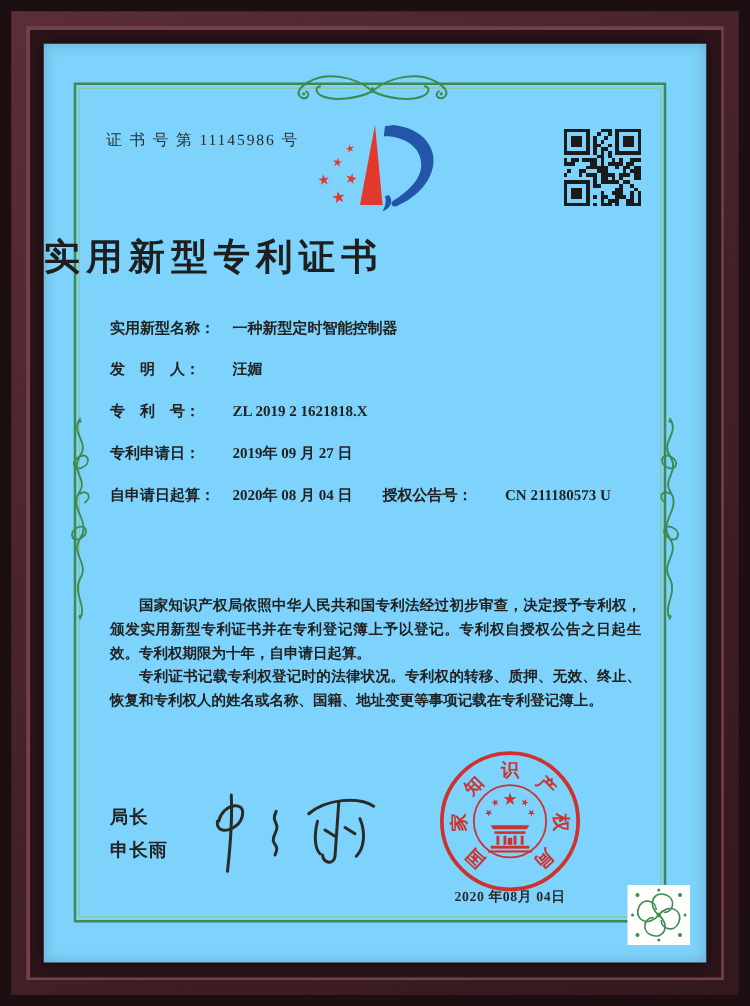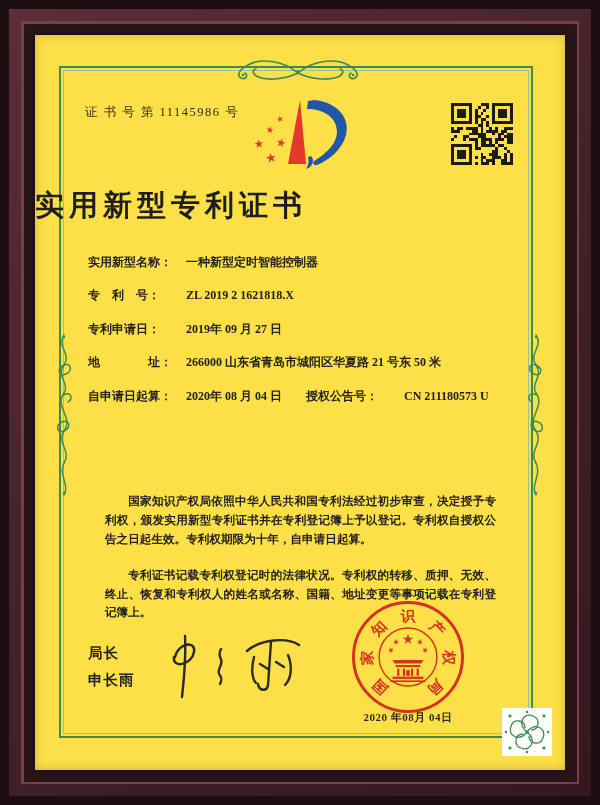--- a/index.html
+++ b/index.html
@@ -4,21 +4,21 @@
 <style>
   html,body{margin:0;padding:0;background:#555;}
   .stage{position:relative;width:600px;height:805px;overflow:hidden;
          font-family:"Liberation Serif","DejaVu Serif",serif;}
   
   .fr{position:absolute;}
   .fr1{inset:0;background:#1d0e12;}
   .fr2{inset:9px;background:linear-gradient(140deg,#5c2e37 0%,#46222a 45%,#33181e 100%);}
   .fr3{inset:21px;background:#74404b;}
   .fr4{inset:23.5px;background:#2a1418;}
-  .paper{position:absolute;inset:35px;background:#fde047;
+  .paper{position:absolute;inset:35px;background:#7dd3fc;
          box-shadow:inset 0 0 10px rgba(60,40,30,.25), 0 0 8px rgba(0,0,0,.55);}
   
   .green-border{position:absolute;top:31px;right:32px;bottom:32px;left:24px;
                 border:2px solid #3e8a52;pointer-events:none;}
   .green-border::after{content:'';position:absolute;inset:2px;border:1px solid #8fc49d;}
   
   .orn{position:absolute;}
   .orn svg{display:block;}
   
   .cert-no{position:absolute;left:50px;top:69px;font-size:12.5px;letter-spacing:1.5px;color:#2c2c2c;}
@@ -26,21 +26,21 @@
   .qr{position:absolute;left:416px;top:68px;width:62px;height:62px;}
   .qr svg{width:62px;height:62px;fill:#1b1b1b;}
   .title{position:absolute;left:0;right:0;top:151px;
          font-size:29px;font-weight:bold;letter-spacing:5px;color:#1e1e1e;}
   .fields{position:absolute;left:53px;right:50px;top:219px;}
   .frow{height:33.4px;font-size:12px;font-weight:700;color:#222;white-space:nowrap;}
   .flabel{display:inline-block;width:98px;}
   .pair1{display:inline-block;min-width:215px;}
   .paras{position:absolute;left:53px;right:52px;top:441px;font-size:11.6px;
          line-height:1.63;color:#222;text-align:justify;}
-  .paras p{margin:17px;text-indent:2em;font-weight:600;}
+  .paras p{margin:0;text-indent:2em;font-weight:600;}
   .director{position:absolute;left:53px;font-family:"Liberation Sans","DejaVu Sans",sans-serif;
             font-weight:600;font-size:14.5px;color:#232323;letter-spacing:1px;}
   .dir-title{top:609px;}
   .dir-name{top:636px;}
   .signature{position:absolute;left:120px;top:592px;width:165px;height:80px;}
   
   .seal{position:absolute;left:317px;top:566px;width:112px;height:112px;border-radius:50%;
         border:3px solid #d3261f;box-sizing:border-box;opacity:.93;}
   .seal-char{position:absolute;left:50%;top:50%;width:18px;height:18px;margin:-9px 0 0 -9px;
              display:flex;align-items:center;justify-content:center;
@@ -297,27 +297,27 @@
         </svg>
     </div>
 
     <div class="title">实用新型专利证书</div>
 
     <div class="fields">
       <div class="frow">
         <span class="flabel">实用新型名称：</span><span>一种新型定时智能控制器</span>
       </div>
       <div class="frow">
+        <span class="flabel">发　明　人：</span><span>汪媚</span>
+      </div>
+      <div class="frow">
         <span class="flabel">专　利　号：</span><span>ZL 2019 2 1621818.X</span>
       </div>
       <div class="frow">
         <span class="flabel">专利申请日：</span><span>2019年 09 月 27 日</span>
-      </div>
-      <div class="frow">
-        <span class="flabel">地　　　　址：</span><span>266000 山东省青岛市城阳区华夏路 21 号东 50 米</span>
       </div>
       <div class="frow">
         <span class="pair1"><span class="flabel">自申请日起算：</span><span>2020年 08 月 04 日</span></span>
         <span><span class="flabel">授权公告号：</span><span>CN 211180573 U</span></span>
       </div>
     </div>
 
     <div class="paras">
       <p>国家知识产权局依照中华人民共和国专利法经过初步审查，决定授予专利权，颁发实用新型专利证书并在专利登记簿上予以登记。专利权自授权公告之日起生效。专利权期限为十年，自申请日起算。</p>
       <p>专利证书记载专利权登记时的法律状况。专利权的转移、质押、无效、终止、恢复和专利权人的姓名或名称、国籍、地址变更等事项记载在专利登记簿上。</p>

